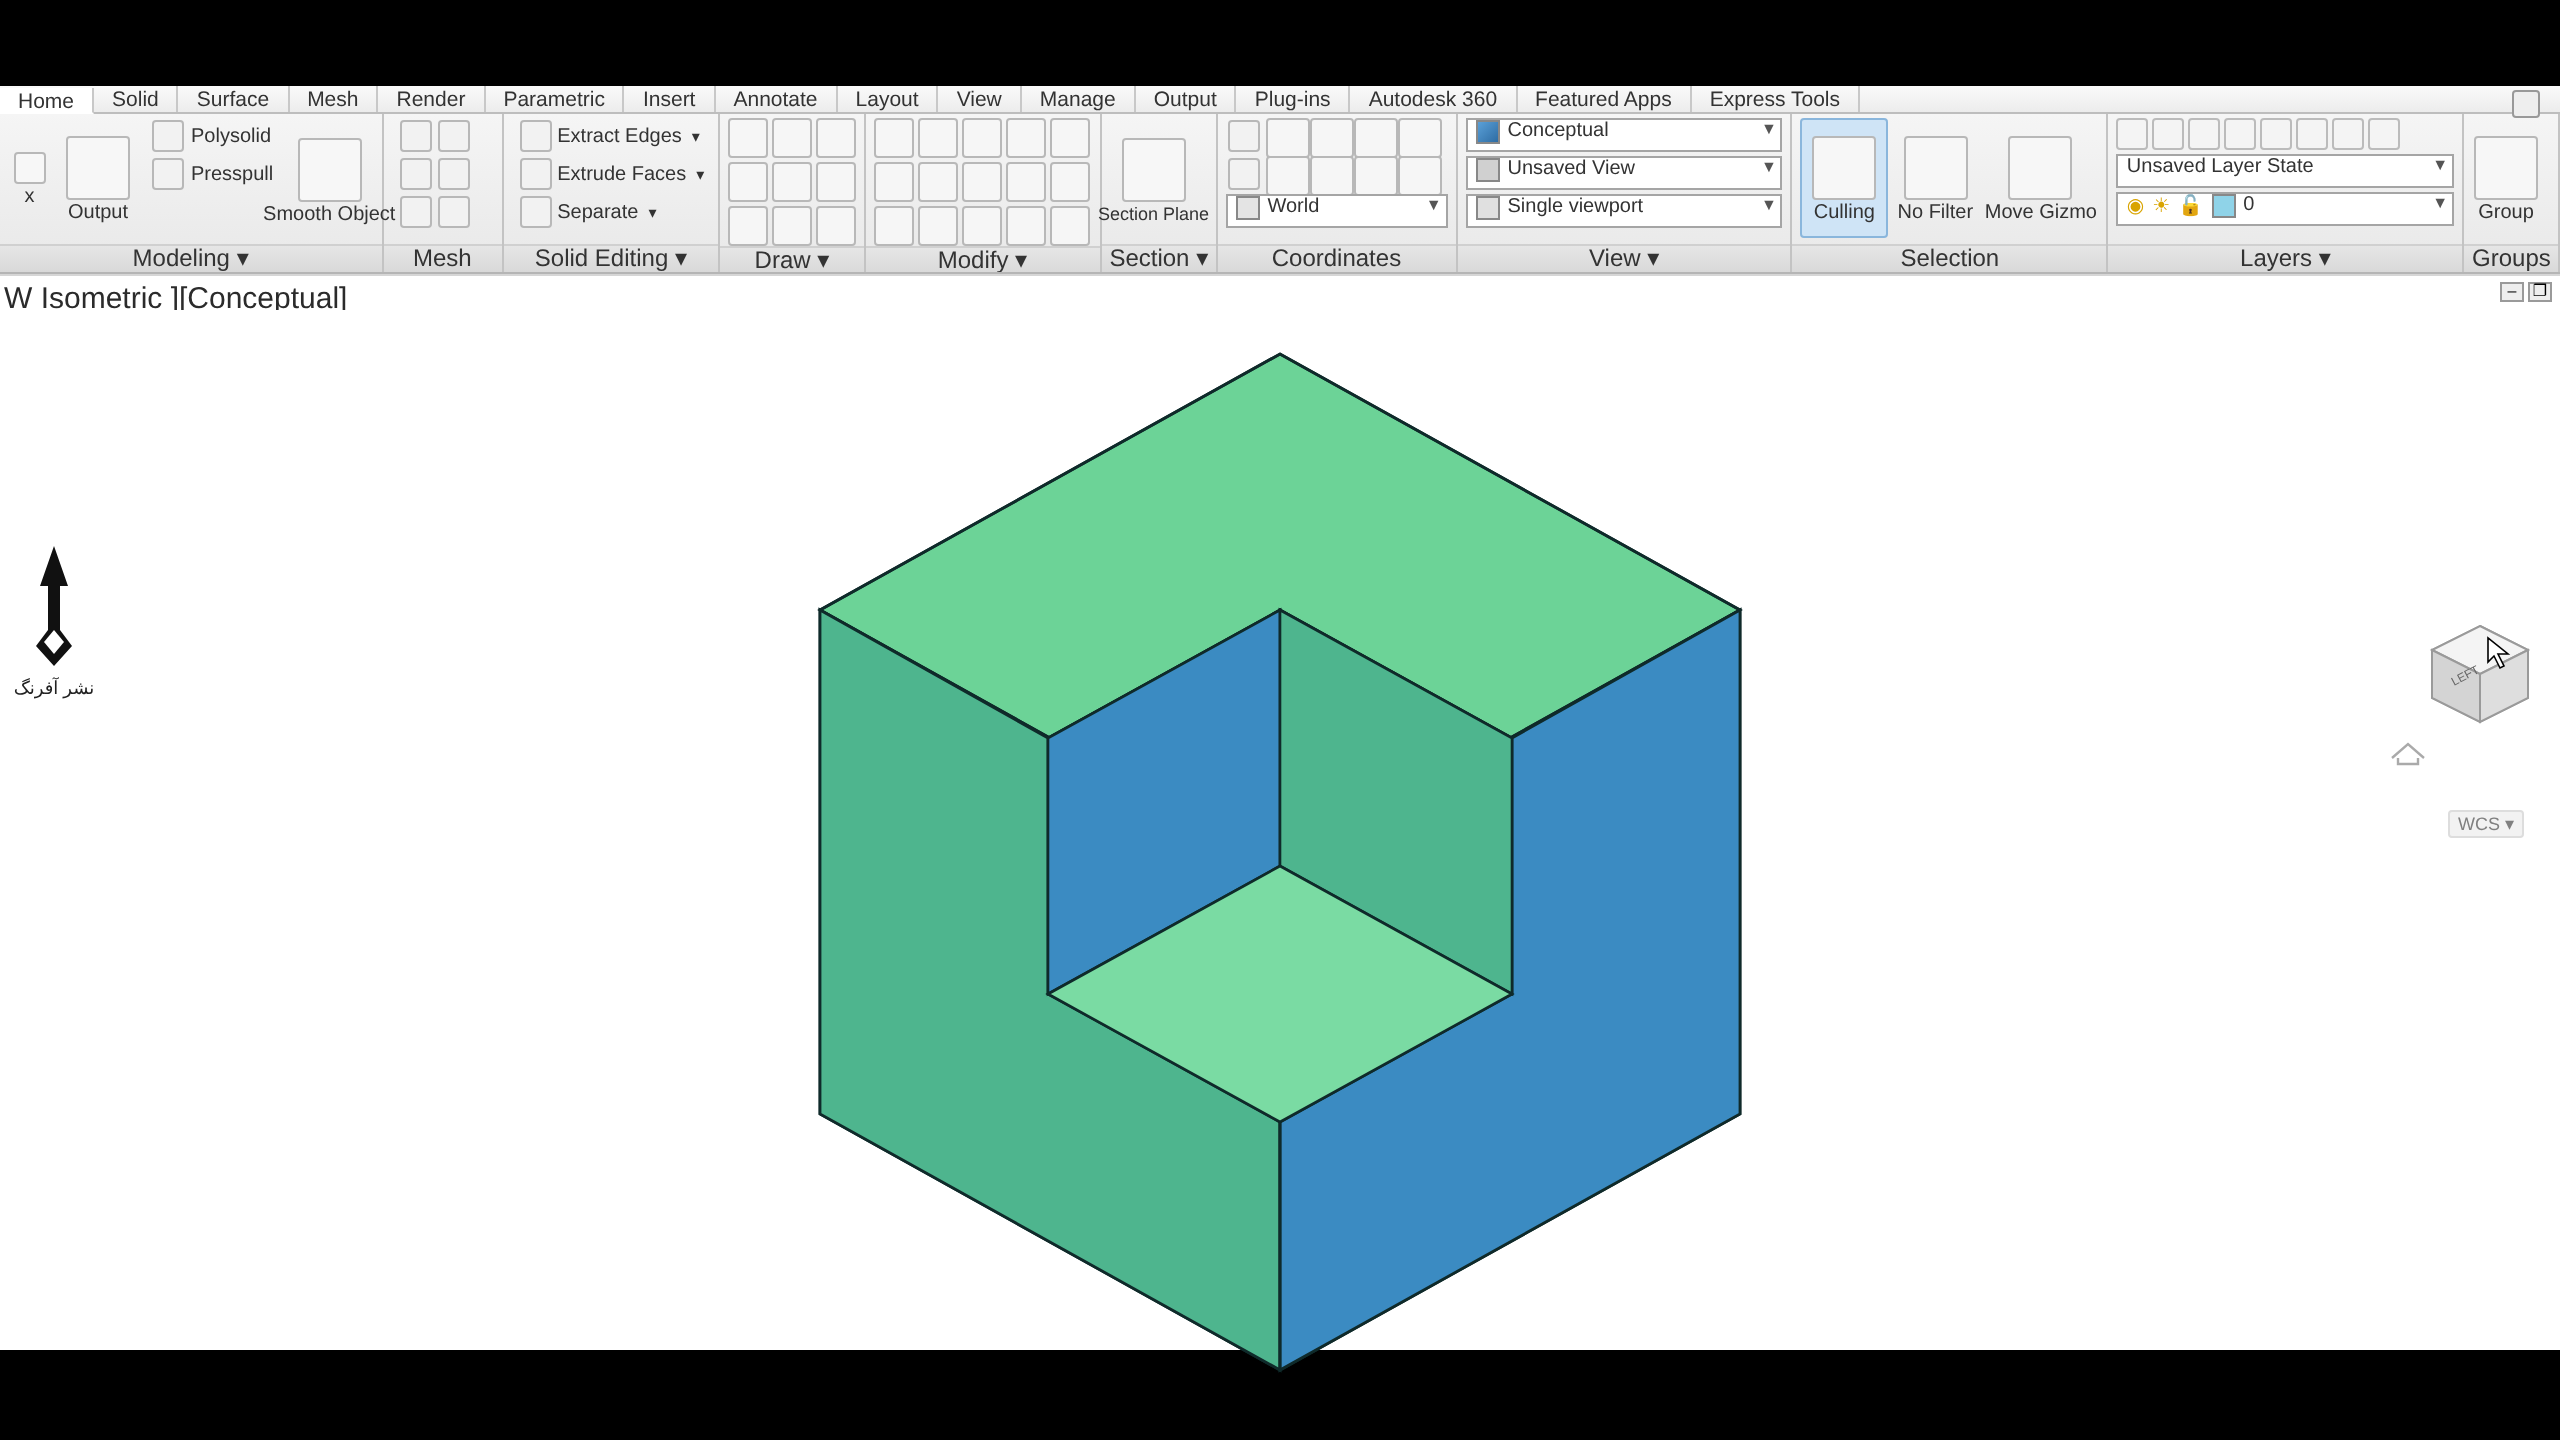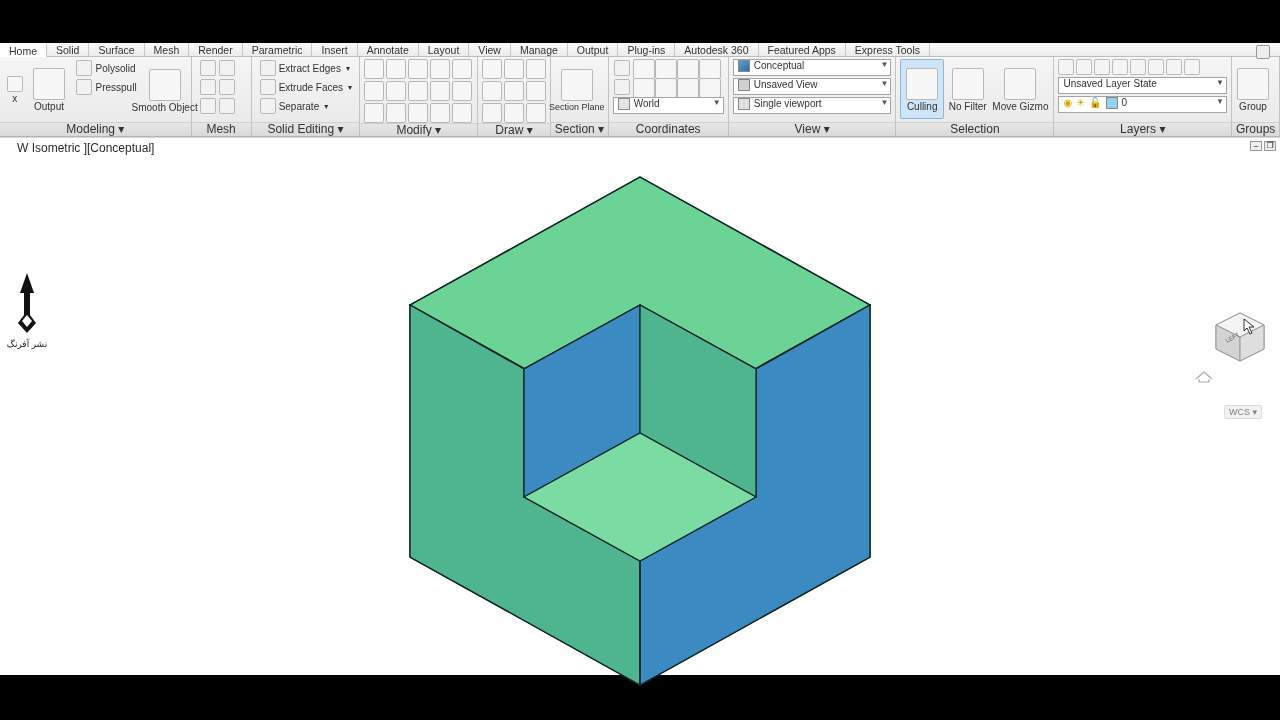--- a/index.html
+++ b/index.html
@@ -22,21 +22,21 @@
 .sm-btn span { white-space:nowrap;}
 .grid-icons { display:grid; grid-template-columns:repeat(5,20px); grid-auto-rows:20px; gap:2px;}
 .grid-icons .ic { width:20px; height:20px; background:#f6f6f6; border:1px solid #b8b8b8; border-radius:2px;}
 .dropdown { height:17px; background:#fff; border:1px solid #a5a5a5; display:flex; align-items:flex-start; padding:0 2px 0 4px; font-size:10px; gap:4px; min-width:120px;}
 .dropdown .sw { width:12px; height:12px; border:1px solid #888;}
 .dropdown .arrow { margin-left:auto; font-size:8px; color:#555;}
 .grid-sm { display:grid; grid-template-columns:repeat(4,22px); grid-auto-rows:20px; gap:2px;}
 .grid-sm .ic{ width:22px; height:20px; background:#f6f6f6; border:1px solid #b8b8b8; border-radius:2px;}
 .layer-icons { display:flex; gap:2px;}
 .layer-icons .ic{ width:16px;height:16px;background:#f4f4f4;border:1px solid #bbb;border-radius:2px;}
-.viewport-label { position:absolute; top:98px; left:15px; font-size:12px; color:#2b2b2b; background:#fff; padding:0 2px; white-space:nowrap;}
+.viewport-label { position:absolute; top:98px; left:0; font-size:15px; color:#2b2b2b; background:#fff; padding:0 2px; white-space:nowrap;}
 .canvas { position:absolute; top:112px; left:0; right:0; bottom:0; background:#fff;}
 svg.solid { position:absolute; left:408px; top:20px; }
 .logo { position:absolute; top:116px; left:2px; width:50px; height:80px; }
 .viewcube { position:absolute; top:152px; right:10px; width:60px; height:60px; }
 .wcs { position:absolute; top:250px; right:18px; font-size:9px; color:#808080; background:#f2f2f2; border:1px solid #ddd; padding:1px 4px; border-radius:2px;}
 .win-ctrl { position:absolute; top:98px; right:4px; display:flex; gap:2px;}
 .win-ctrl div { width:12px; height:10px; border:1px solid #9a9a9a; background:#eee; font-size:8px; text-align:center; line-height:8px;}
 .help-ic { position:absolute; right:10px; top:2px; width:14px; height:14px; border:1px solid #999; border-radius:2px; background:#eee;}
 </style>
 </head>
@@ -130,20 +130,37 @@
         <div class="sm-btn">
               <div class="ic"></div>
               <span>Separate</span>
               <span style="font-size:8px;margin-left:2px">▾</span>
             </div>
       </div>
         </div>
       <div class="panel-title">Solid Editing ▾</div>
     </div>
 
+    <div class="panel" style="min-width:72px">
+      <div class="panel-body">
+          <div class="grid-icons" style="grid-template-columns:repeat(3,20px)">
+        <div class="ic"></div>
+            <div class="ic"></div>
+            <div class="ic"></div>
+        <div class="ic"></div>
+            <div class="ic"></div>
+            <div class="ic"></div>
+        <div class="ic"></div>
+            <div class="ic"></div>
+            <div class="ic"></div>
+      </div>
+        </div>
+      <div class="panel-title">Draw ▾</div>
+    </div>
+
     <div class="panel" style="min-width:118px">
       <div class="panel-body">
           <div class="grid-icons">
         <div class="ic"></div>
             <div class="ic"></div>
             <div class="ic"></div>
             <div class="ic"></div>
             <div class="ic"></div>
         <div class="ic"></div>
             <div class="ic"></div>
@@ -151,37 +168,20 @@
             <div class="ic"></div>
             <div class="ic"></div>
         <div class="ic"></div>
             <div class="ic"></div>
             <div class="ic"></div>
             <div class="ic"></div>
             <div class="ic"></div>
       </div>
         </div>
       <div class="panel-title">Modify ▾</div>
-    </div>
-
-    <div class="panel" style="min-width:72px">
-      <div class="panel-body">
-          <div class="grid-icons" style="grid-template-columns:repeat(3,20px)">
-        <div class="ic"></div>
-            <div class="ic"></div>
-            <div class="ic"></div>
-        <div class="ic"></div>
-            <div class="ic"></div>
-            <div class="ic"></div>
-        <div class="ic"></div>
-            <div class="ic"></div>
-            <div class="ic"></div>
-      </div>
-        </div>
-      <div class="panel-title">Draw ▾</div>
     </div>
 
     <div class="panel" style="min-width:58px">
       <div class="panel-body">
         <div class="big-btn">
             <div class="icon"></div>
             <span style="font-size:9px;line-height:9px">Section Plane</span>
           </div>
       </div>
       <div class="panel-title">Section ▾</div>

